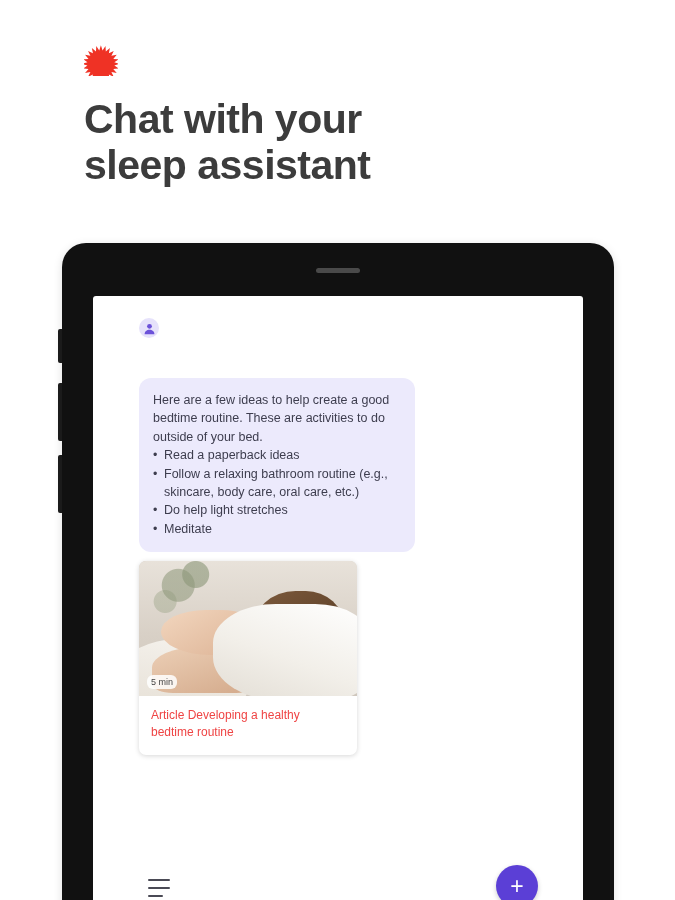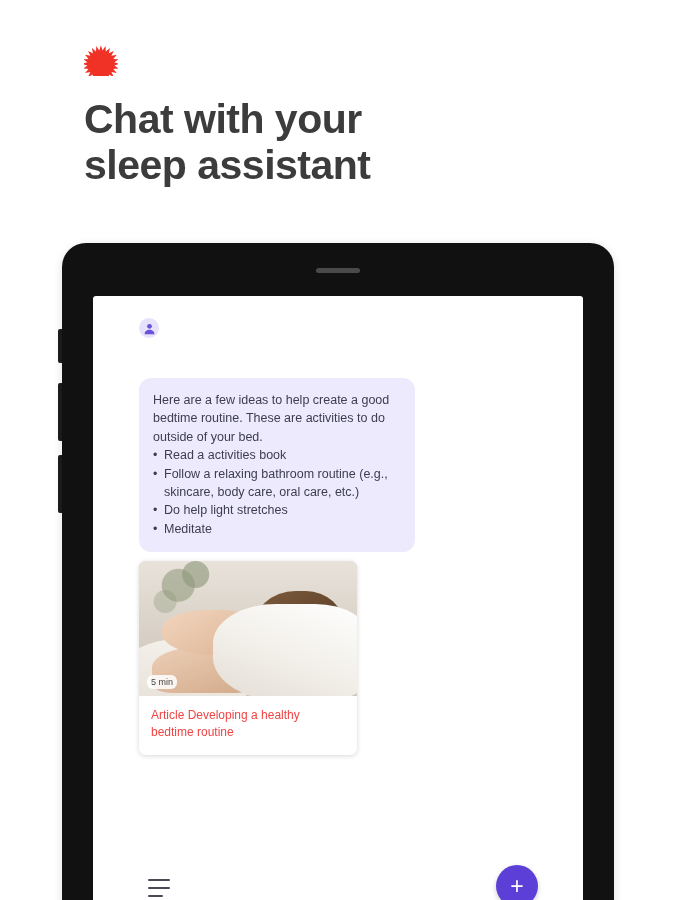--- a/index.html
+++ b/index.html
@@ -296,21 +296,21 @@
     <div class="avatar">
       <svg width="13" height="13" viewBox="0 0 13 13" aria-hidden="true">
         <circle cx="6.5" cy="4.3" r="2.4" fill="#6c52d9"></circle>
         <path d="M1.6 12.2c0-2.7 2.2-4.4 4.9-4.4s4.9 1.7 4.9 4.4z" fill="#6c52d9"></path>
       </svg>
     </div>
 
     <div class="bubble">
       <p>Here are a few ideas to help create a good bedtime routine. These are activities to do outside of your bed.</p>
       <ul>
-        <li>Read a activities book</li>
+        <li>Read a paperback ideas</li>
         <li>Follow a relaxing bathroom routine (e.g., skincare, body care, oral care, etc.)</li>
         <li>Do help light stretches</li>
         <li>Meditate</li>
       </ul>
     </div>
 
     <div class="card">
       <div class="card-img">
         <div class="room-bg"></div>
         <div class="pillow2"></div>

